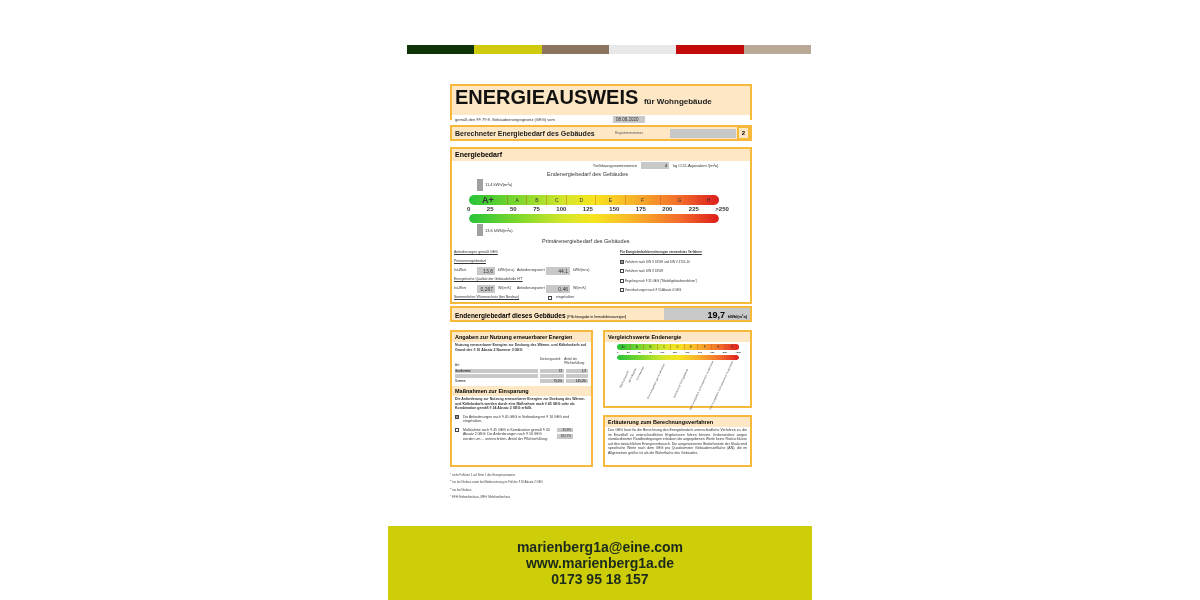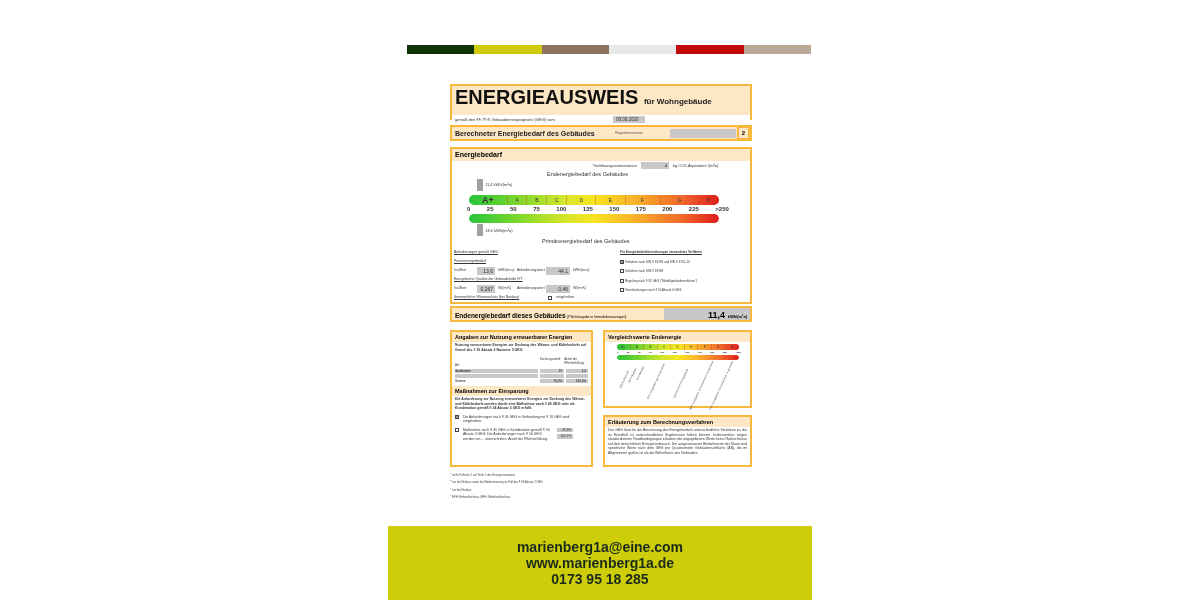--- a/index.html
+++ b/index.html
@@ -163,21 +163,21 @@
     <div><span class="cb"></span> <span>Vereinfachungen nach § 50 Absatz 4 GEG</span></div>
   </div>
 </div>
 
 <div class="final-row box">
   <div class="lbl">
     <span>Endenergiebedarf dieses Gebäudes</span>
     <small>[Pflichtangabe in Immobilienanzeigen]</small>
   </div>
   <div class="val">
-    <span>11,4</span>
+    <span>19,7</span>
     <small>kWh/(m²a)</small>
   </div>
 </div>
 
 <div class="left-box box">
   <div class="sub-hdr">Angaben zur Nutzung erneuerbarer Energien</div>
   <div class="p" style="font-weight:bold;">Nutzung erneuerbarer Energien zur Deckung des Wärme- und Kältebedarfs auf Grund des § 10 Absatz 2 Nummer 3 GEG</div>
   <div style="display:flex; font-size:3px; padding:2px 3px; color:#333; margin-top:2px;">
     <span style="width:86px; padding-top:6px;">Art:</span>
     <span style="width:25px;">Deckungsanteil:</span>
@@ -264,14 +264,14 @@
 <div class="footnotes">
   <div><sup>1</sup> <span>siehe Fußnote 1 auf Seite 1 des Energieausweises</span></div>
   <div><sup>2</sup> <span>nur bei Neubau sowie bei Modernisierung im Fall des § 80 Absatz 2 GEG</span></div>
   <div><sup>3</sup> <span>nur bei Neubau</span></div>
   <div><sup>4</sup> <span>EFH: Einfamilienhaus, MFH: Mehrfamilienhaus</span></div>
 </div>
 
 <div class="contact">
   <div>marienberg1a@eine.com</div>
   <div>www.marienberg1a.de</div>
-  <div>0173 95 18 285</div>
+  <div>0173 95 18 157</div>
 </div>
 
 </body></html>

